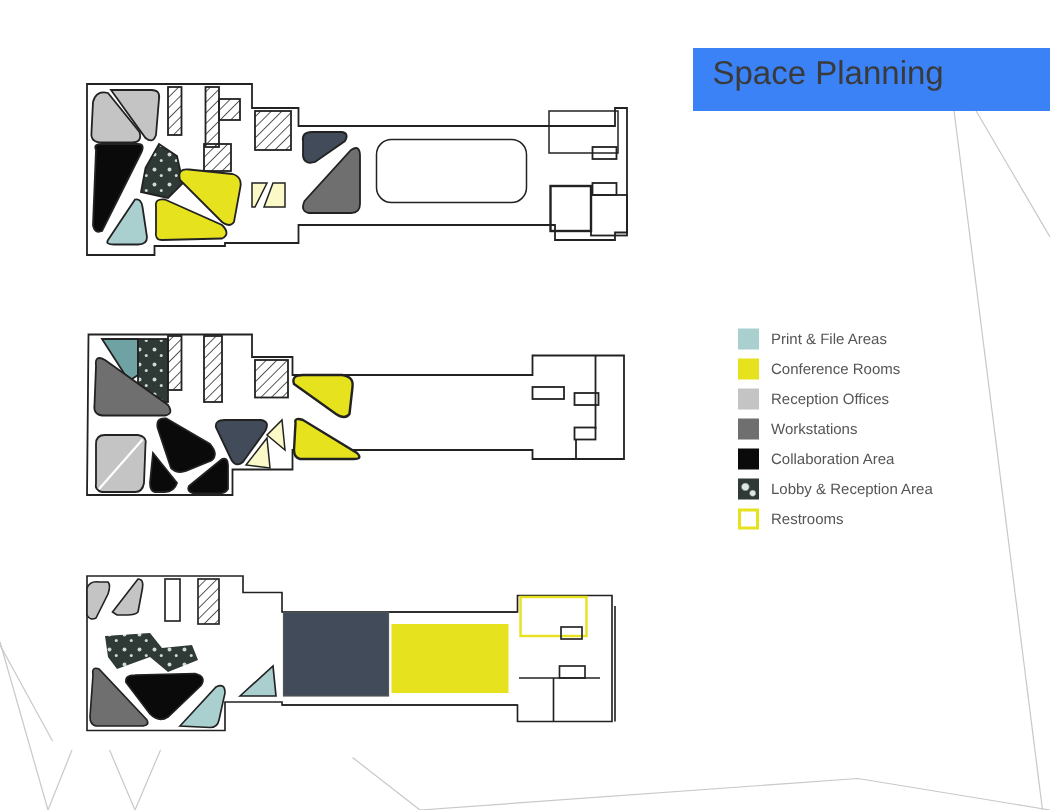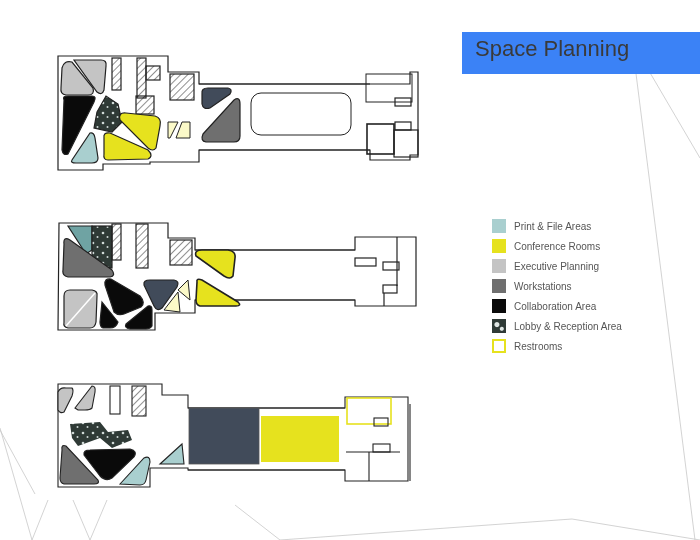--- a/index.html
+++ b/index.html
@@ -153,21 +153,21 @@
   <div class="legend-item">
     <div class="swatch" style="background:#a9cfcf"></div>
     <span class="legend-label">Print &amp; File Areas</span>
   </div>
   <div class="legend-item">
     <div class="swatch" style="background:#e6e21e"></div>
     <span class="legend-label">Conference Rooms</span>
   </div>
   <div class="legend-item">
     <div class="swatch" style="background:#c4c4c4"></div>
-    <span class="legend-label">Executive Planning</span>
+    <span class="legend-label">Reception Offices</span>
   </div>
   <div class="legend-item">
     <div class="swatch" style="background:#6f6f6f"></div>
     <span class="legend-label">Workstations</span>
   </div>
   <div class="legend-item">
     <div class="swatch" style="background:#0a0a0a"></div>
     <span class="legend-label">Collaboration Area</span>
   </div>
   <div class="legend-item">

